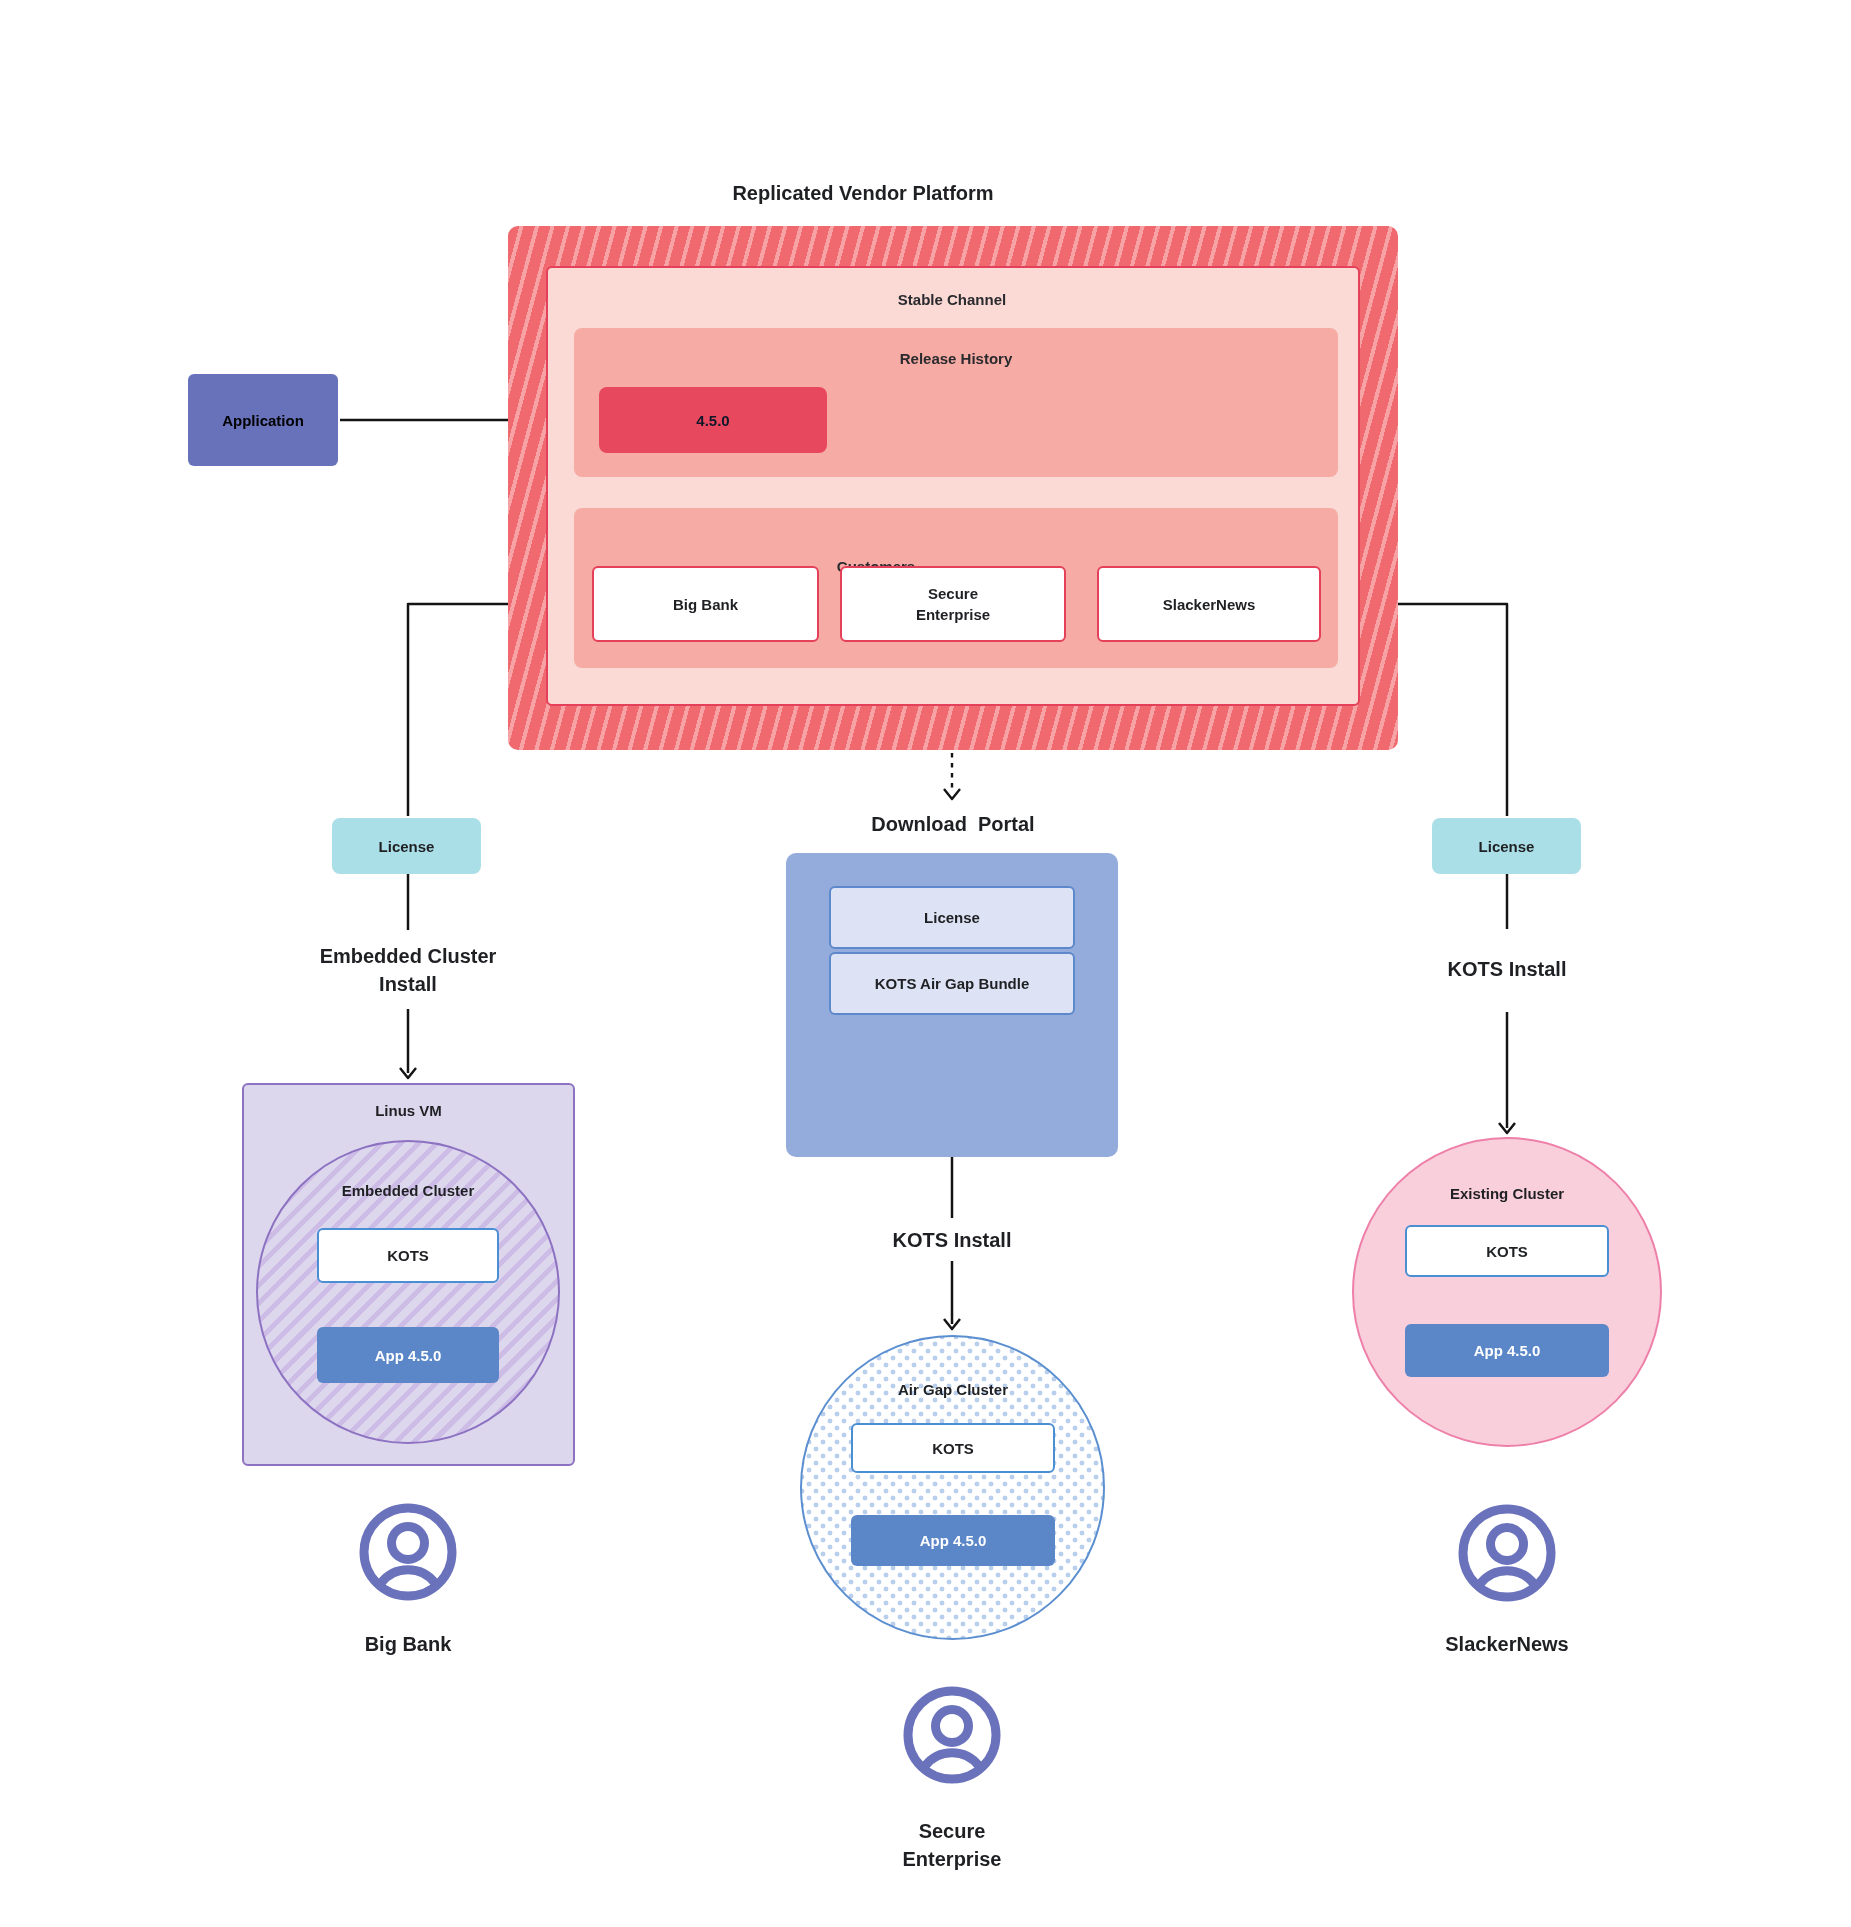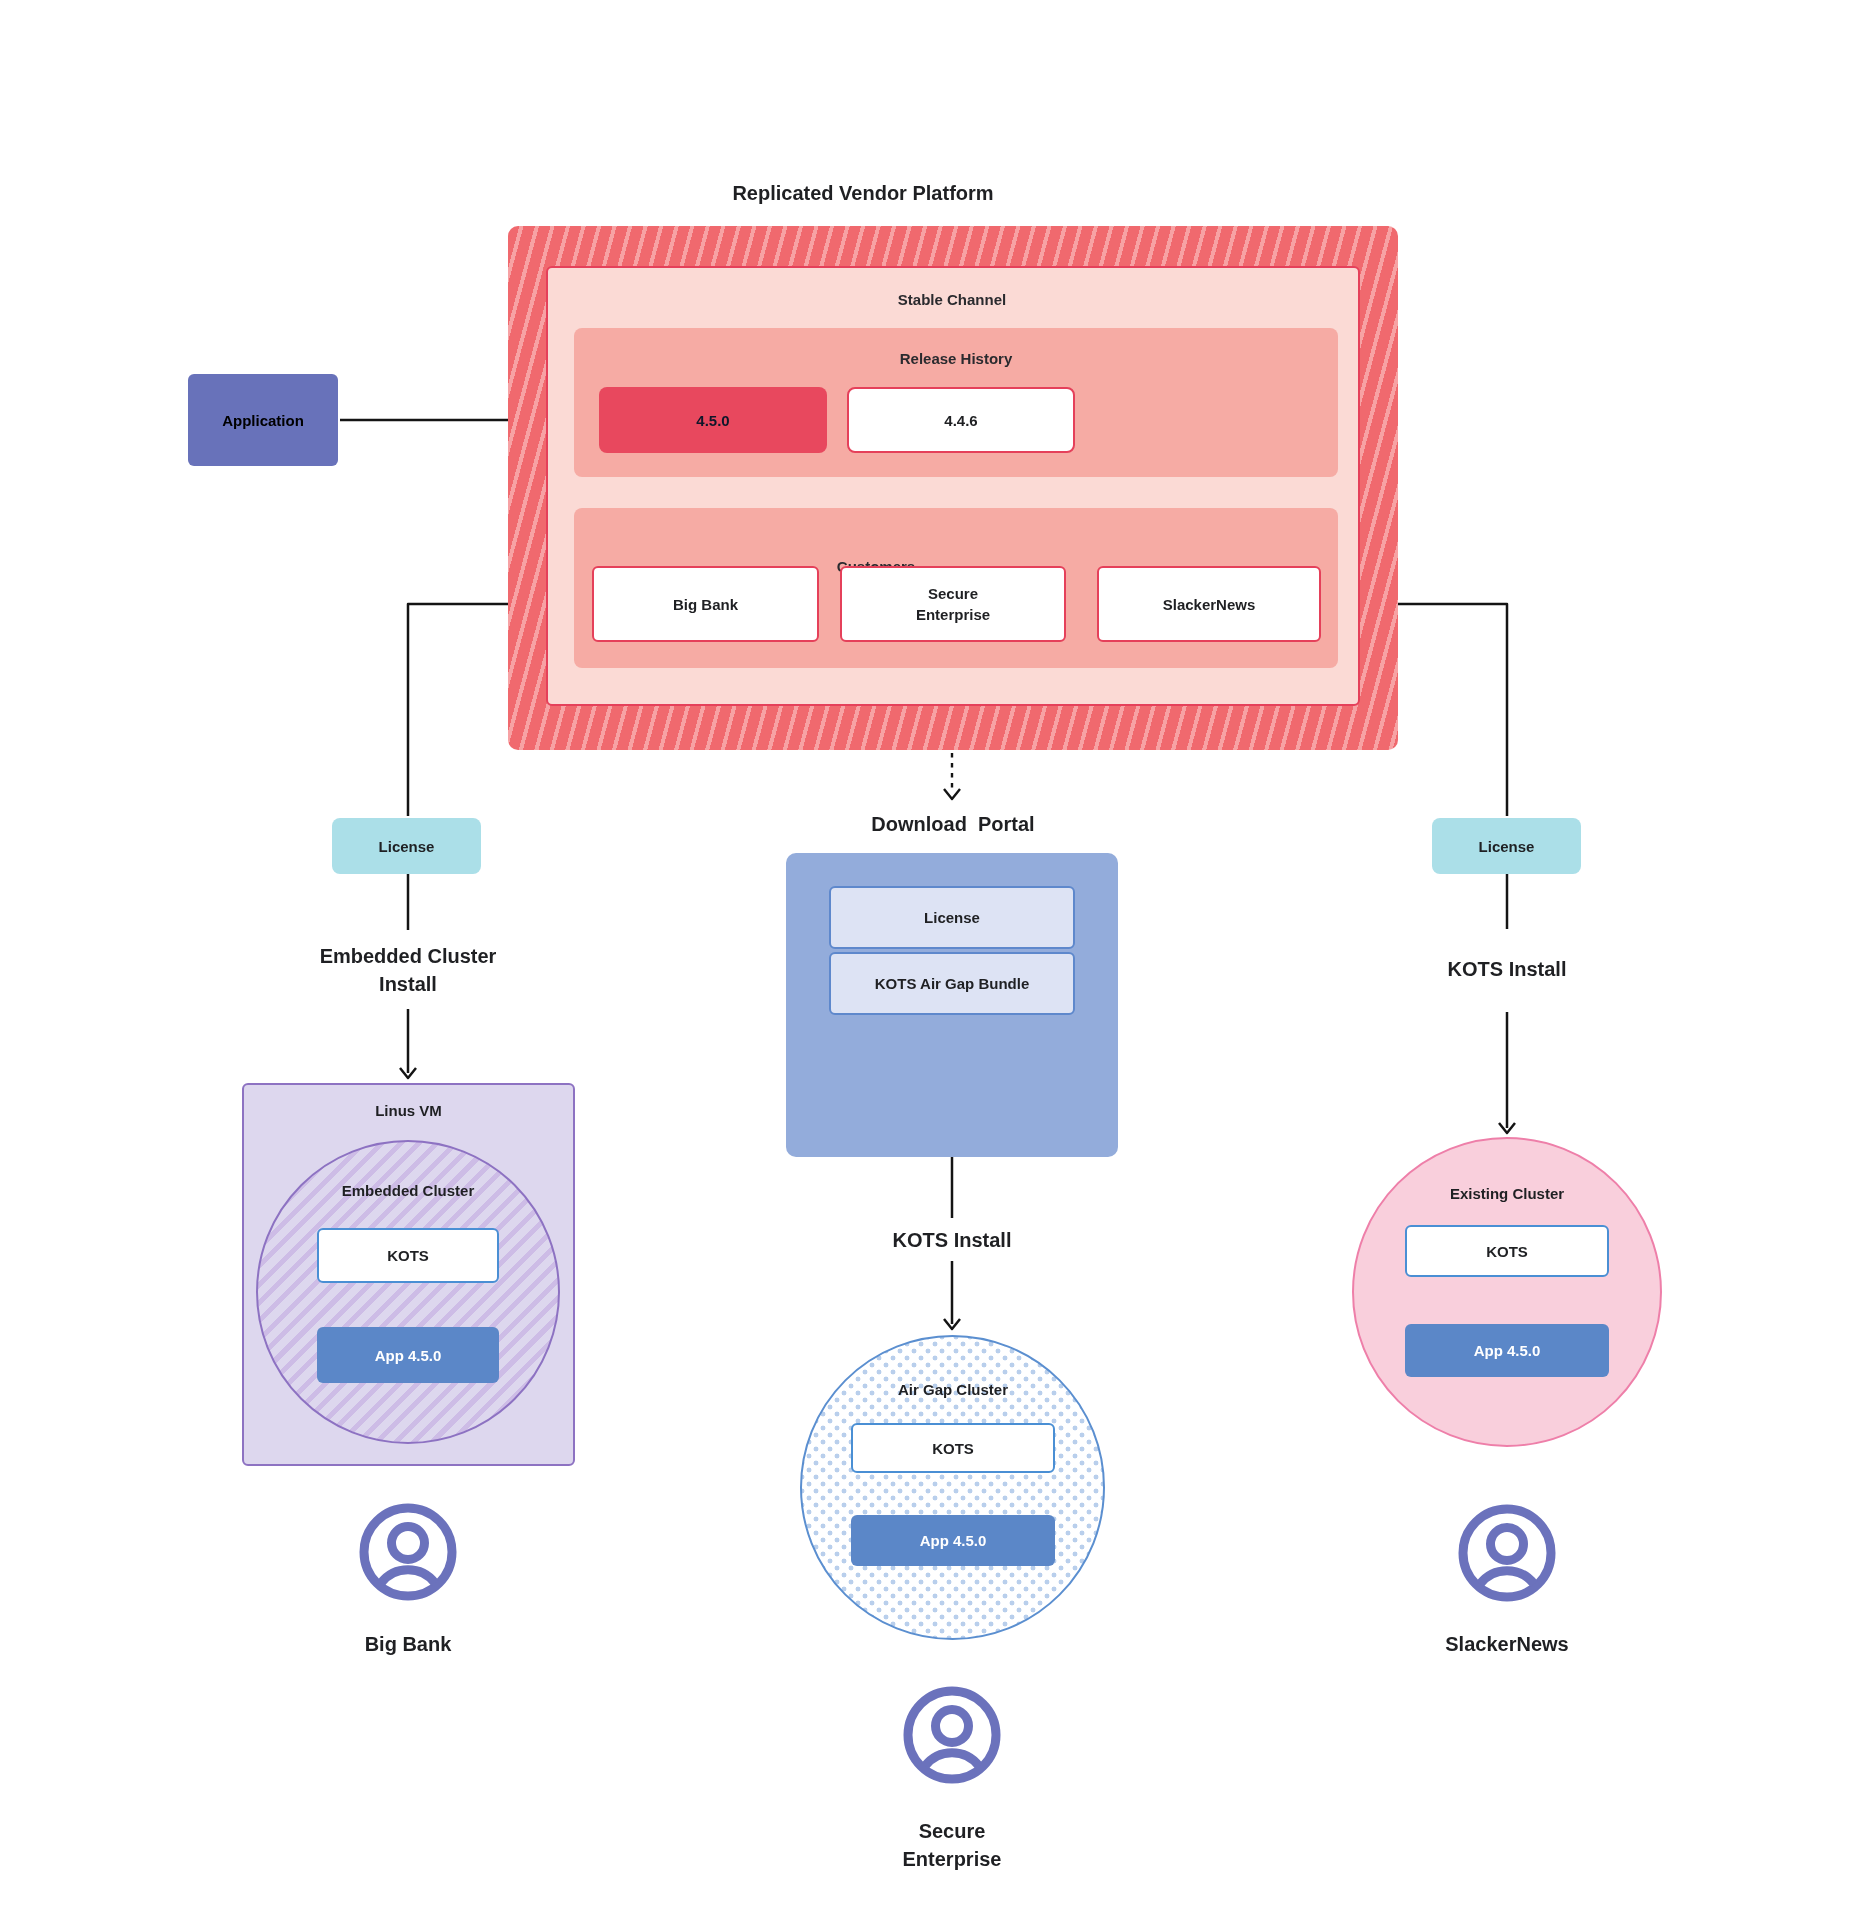--- a/index.html
+++ b/index.html
@@ -98,21 +98,20 @@
   <div class="abs diagram-title center" style="left:663px;top:180px;width:400px;height:26px;">Replicated Vendor Platform</div>
 
   <div class="abs hatched" style="left:508px;top:226px;width:890px;height:524px;"></div>
 
   <div class="abs stable" style="left:546px;top:266px;width:810px;height:436px;"></div>
   <div class="abs section-label center" style="left:546px;top:289px;width:812px;height:20px;">Stable Channel</div>
 
   <div class="abs salmon" style="left:574px;top:328px;width:764px;height:149px;"></div>
   <div class="abs section-label center" style="left:574px;top:348px;width:764px;height:20px;">Release History</div>
   <div class="abs release-current center" style="left:599px;top:387px;width:228px;height:66px;">4.5.0</div>
-  <div class="abs release-old center" style="left:847px;top:387px;width:224px;height:62px;">4.4.6</div>
 
   <div class="abs salmon" style="left:574px;top:508px;width:764px;height:160px;"></div>
   <div class="abs section-label center" style="left:574px;top:556px;width:604px;height:20px;">Customers</div>
   <div class="abs customer-box center preline" style="left:592px;top:566px;width:223px;height:72px;">Big Bank</div>
   <div class="abs customer-box center preline" style="left:840px;top:566px;width:222px;height:72px;">Secure
 Enterprise</div>
   <div class="abs customer-box center preline" style="left:1097px;top:566px;width:220px;height:72px;">SlackerNews</div>
 
   <div class="abs application center" style="left:188px;top:374px;width:150px;height:92px;">Application</div>
 

